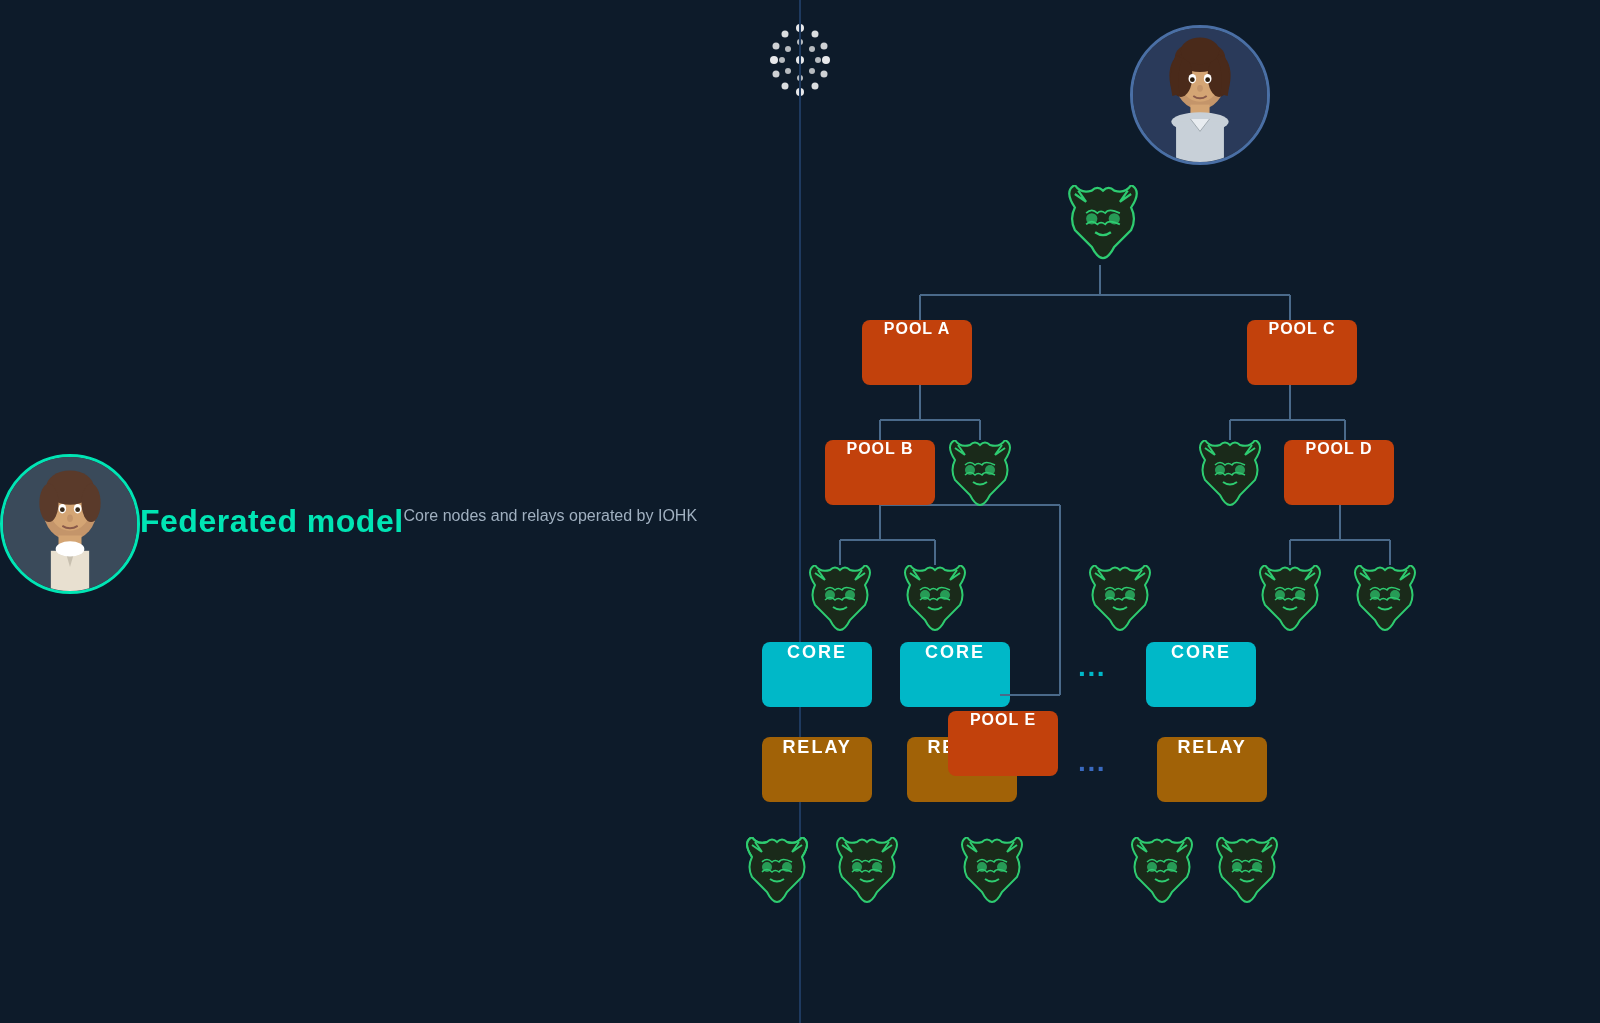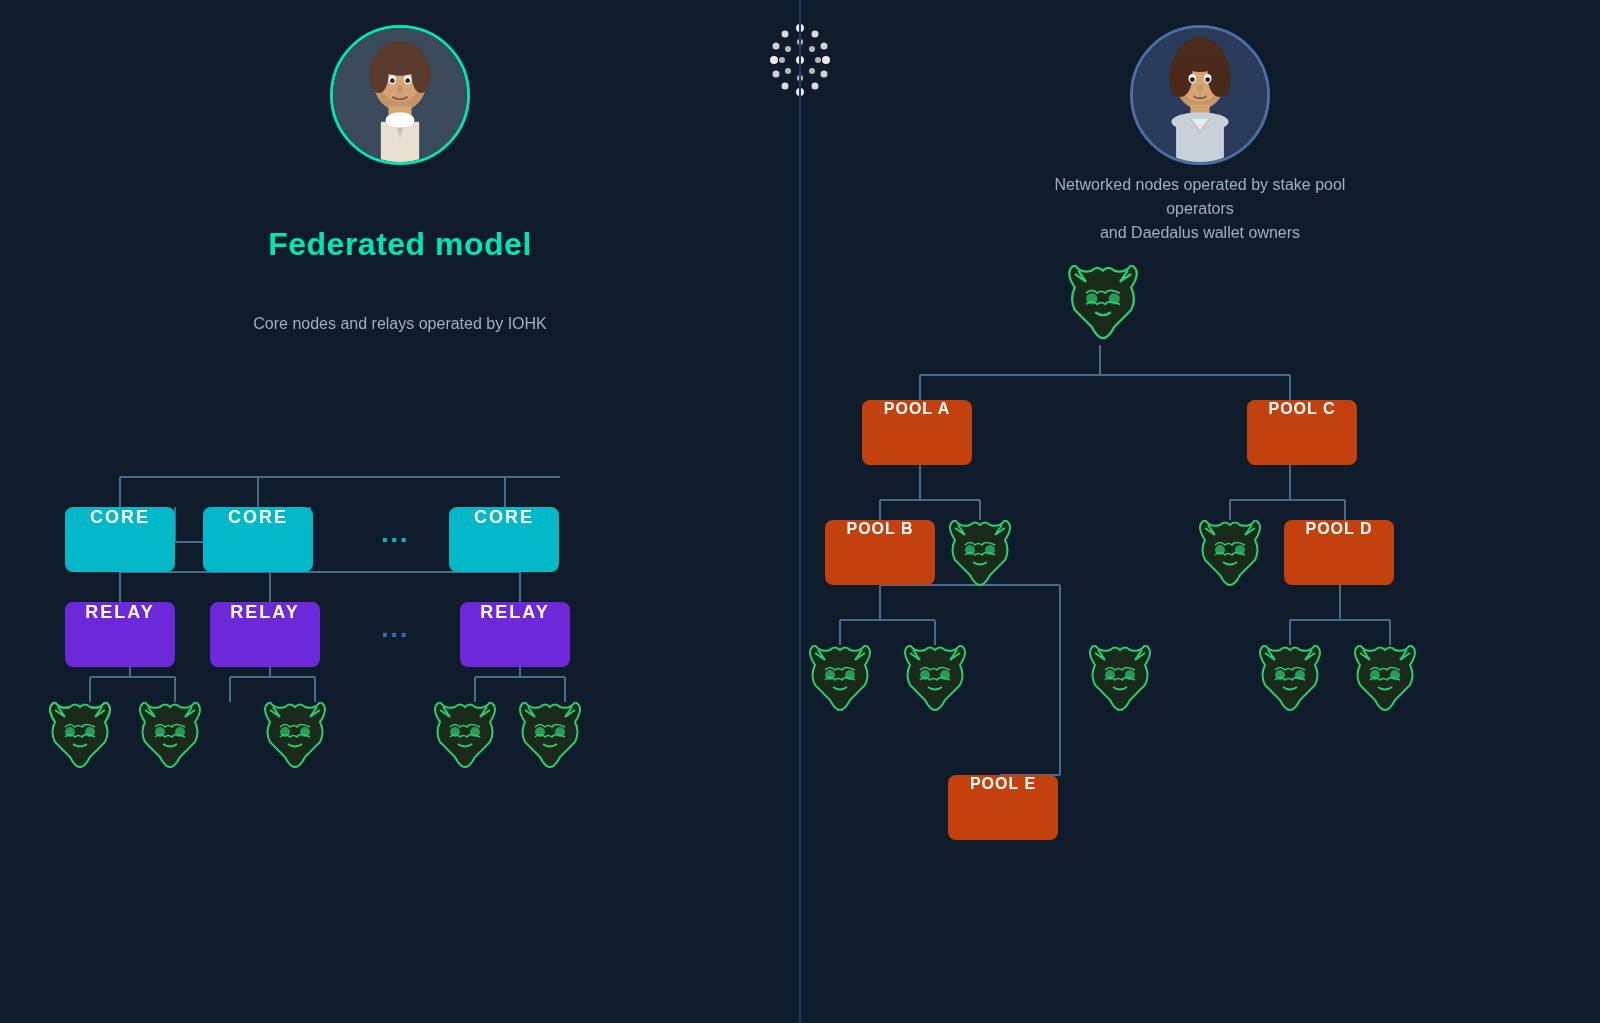--- a/index.html
+++ b/index.html
@@ -29,23 +29,22 @@
       background: #1e3a5f;
       transform: translateX(-50%);
     }
 
     
     .left-panel {
       width: 50%;
       height: 100%;
       position: relative;
       display: flex;
-      flex-direction: column;
+      flex-direction: row;
       align-items: center;
-      gap: 41px;
     }
 
     
     .right-panel {
       width: 50%;
       height: 100%;
       position: relative;
       display: flex;
       flex-direction: column;
       align-items: center;
@@ -108,21 +107,21 @@
       color: white;
     }
 
     .core-box {
       background: #00b8c8;
       width: 110px;
       height: 65px;
     }
 
     .relay-box {
-      background: #6d28d9;
+      background: #a16207;
       width: 110px;
       height: 65px;
     }
 
     .pool-box {
       background: #c2410c;
       width: 110px;
       height: 65px;
       color: white;
       font-size: 16px;
@@ -398,24 +397,20 @@
 
         <rect x="60" y="80" width="20" height="18" fill="#d4a574"></rect>
 
         <ellipse cx="70" cy="98" rx="30" ry="10" fill="#c8d0d8"></ellipse>
         <rect x="45" y="98" width="50" height="42" fill="#c8d0d8"></rect>
 
         <path d="M 60 95 L 70 108 L 80 95" fill="#e8ecf0" stroke="#a0a8b0" stroke-width="1"></path>
       </svg>
     </div>
 
-    <p class="model-subtitle">
-      <span>Networked nodes operated by stake pool operators</span><br>
-      <span>and Daedalus wallet owners</span>
-    </p>
 
     <div class="diagram-area">
       <svg class="tree-svg">
 
         <line x1="300" y1="100" x2="300" y2="130" stroke="#4a6a8a" stroke-width="2"></line>
         <line x1="120" y1="130" x2="490" y2="130" stroke="#4a6a8a" stroke-width="2"></line>
         <line x1="120" y1="130" x2="120" y2="155" stroke="#4a6a8a" stroke-width="2"></line>
         <line x1="490" y1="130" x2="490" y2="155" stroke="#4a6a8a" stroke-width="2"></line>
 
         <line x1="120" y1="220" x2="120" y2="255" stroke="#4a6a8a" stroke-width="2"></line>
@@ -558,20 +553,20 @@
           <circle cx="30" cy="30" r="5" fill="#2ecc71" opacity="0.7"></circle>
           <circle cx="50" cy="30" r="5" fill="#2ecc71" opacity="0.7"></circle>
           <path d="M33 42 Q40 47 47 42" stroke="#2ecc71" stroke-width="2" fill="none"></path>
           <path d="M25 15 L15 8 M25 15 L18 5" stroke="#2ecc71" stroke-width="2"></path>
           <path d="M55 15 L65 8 M55 15 L62 5" stroke="#2ecc71" stroke-width="2"></path>
           <path d="M25 25 Q30 20 35 25 Q38 22 42 25 Q45 20 55 25" stroke="#2ecc71" stroke-width="1.5" fill="none"></path>
           <path d="M25 35 Q30 30 35 35 Q38 32 42 35 Q45 30 55 35" stroke="#2ecc71" stroke-width="1.5" fill="none"></path>
         </svg>
       </div>
 
-      <div class="node-box pool-box" style="left: 148px; top: 530px;">
+      <div class="node-box pool-box" style="left: 148px; top: 546px;">
         <span>POOL E</span>
       </div>
 
     </div>
   </div>
 
 </div>
 
 </body></html>

